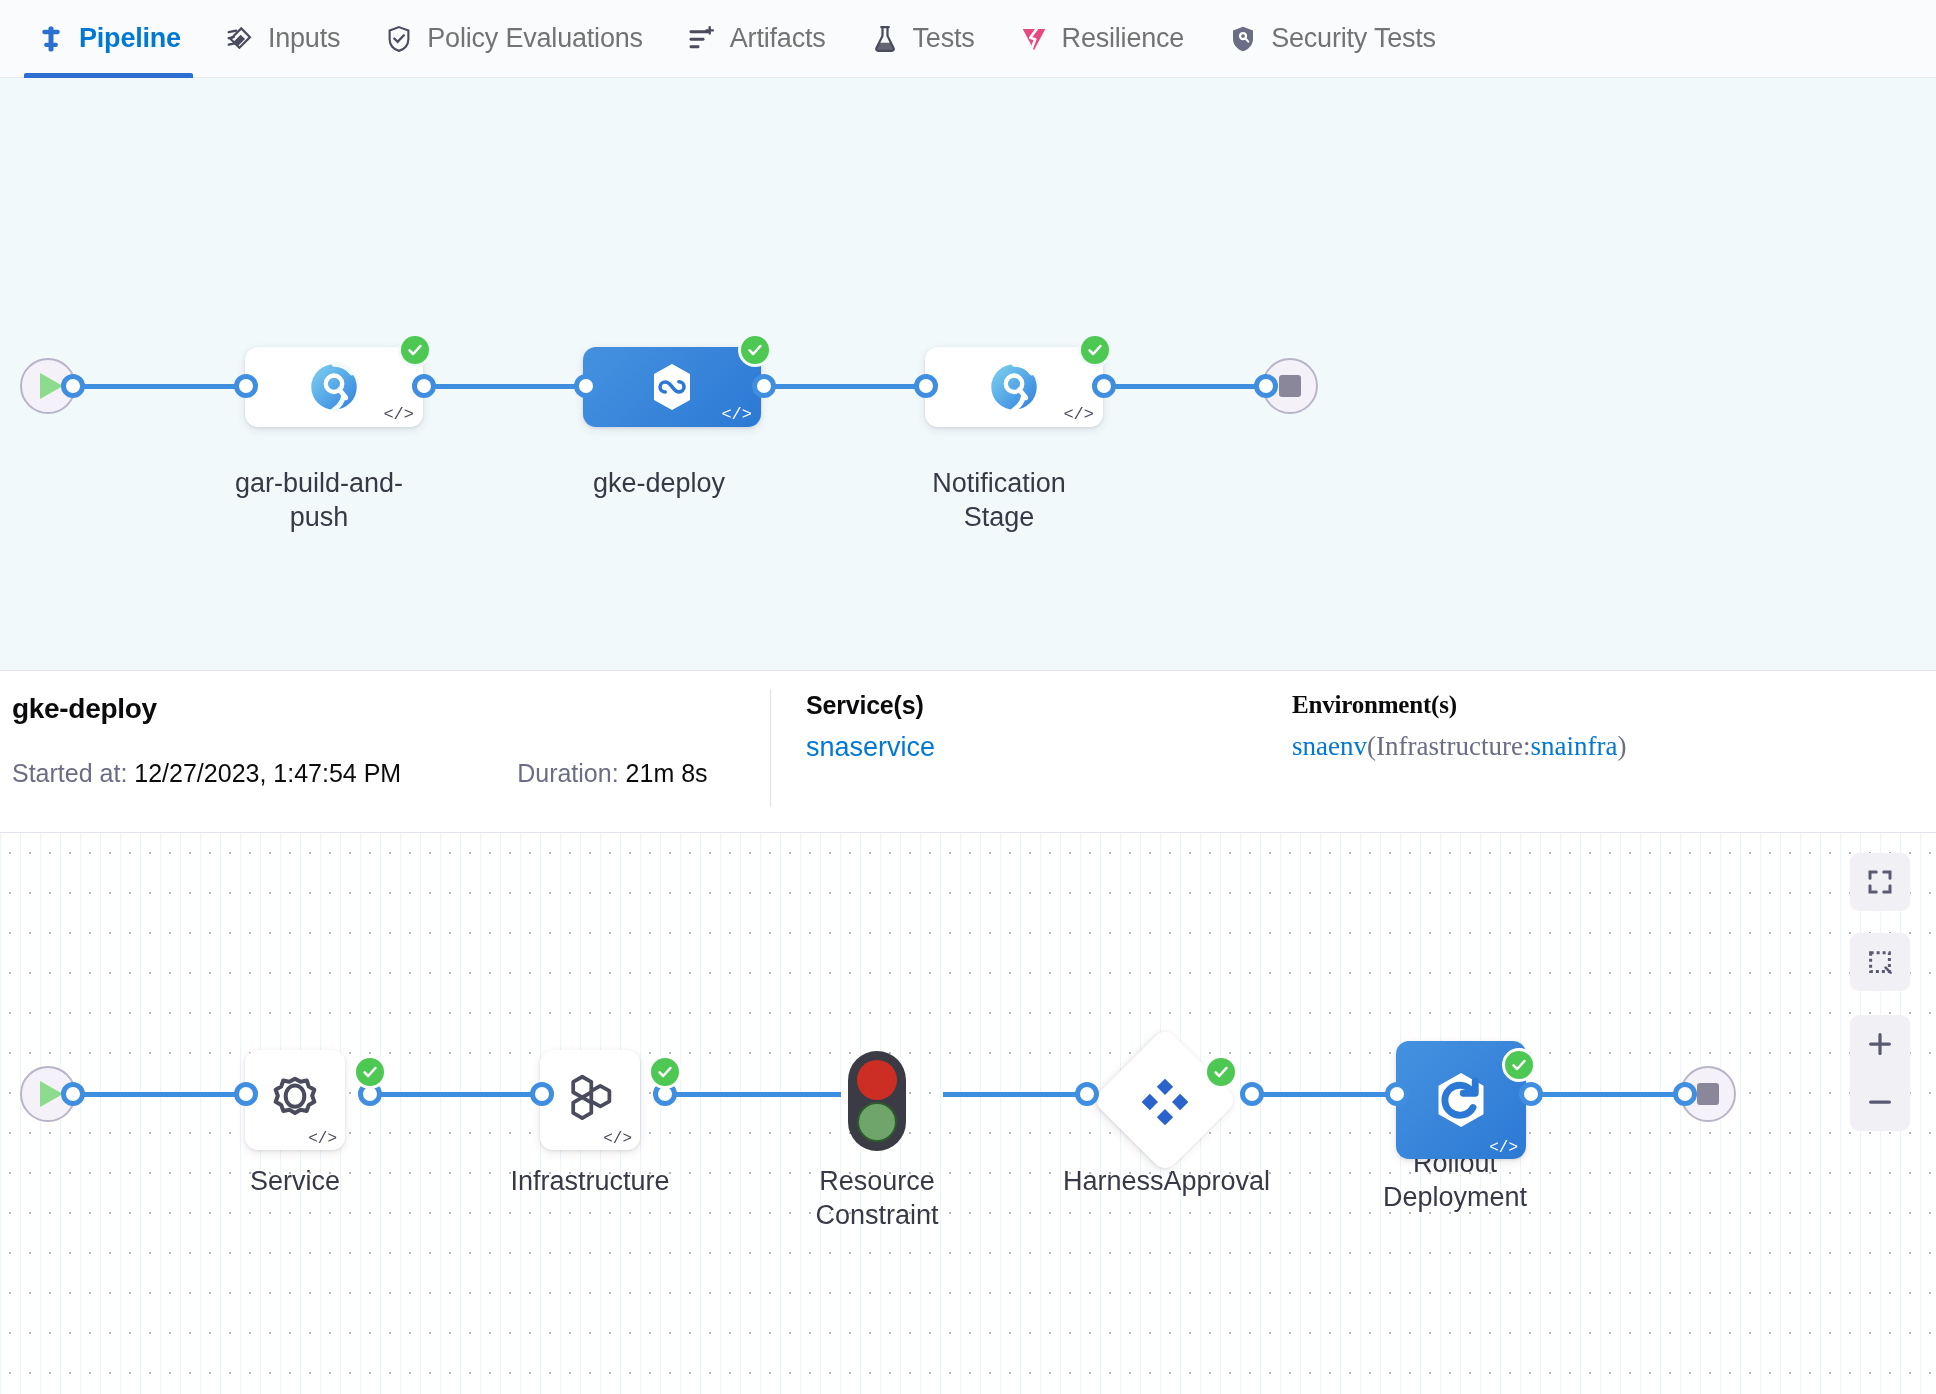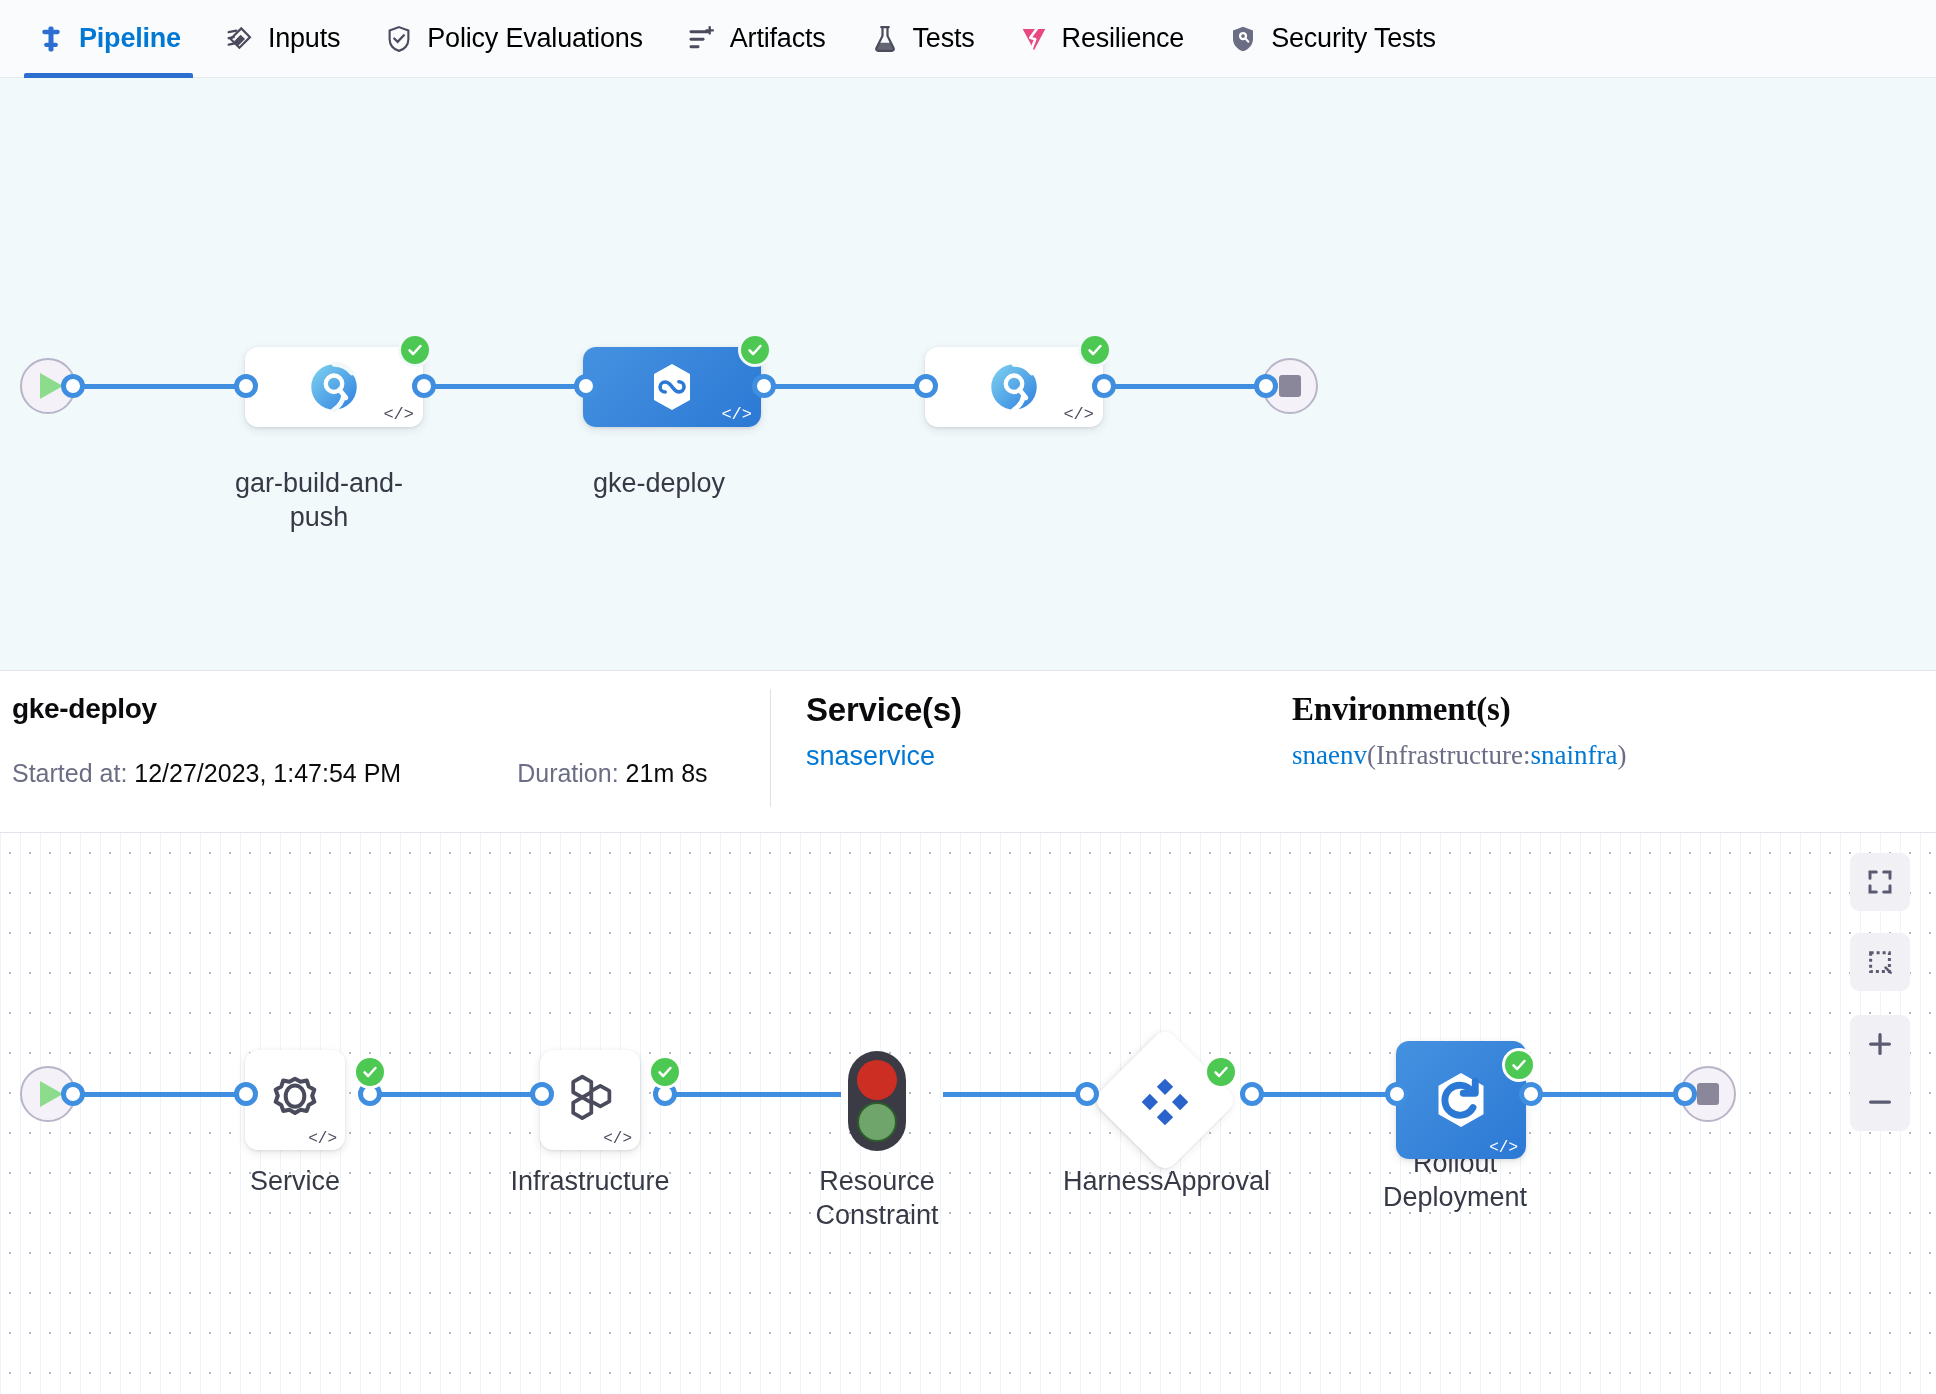--- a/index.html
+++ b/index.html
@@ -25,21 +25,21 @@
     display: flex;
     align-items: center;
     gap: 13px;
     height: 78px;
     padding: 0 22px;
     cursor: pointer;
     position: relative;
   }
   .tab-label {
     font-size: 27px;
-    color: #000000;
+    color: #737373;
     letter-spacing: -0.2px;
     white-space: nowrap;
   }
   .tab.active .tab-label { color: #0278d5; font-weight: bold; }
   .tab.active::after {
     content: "";
     position: absolute;
     left: 10px; right: 10px; bottom: 0;
     height: 5px;
     background: #2c6fd1;
@@ -138,21 +138,21 @@
     height: 162px;
     background: #fff;
     border-bottom: 1px solid #e4e3ec;
     padding: 22px 0 0 12px;
   }
   .detail-title { font-size: 28px; font-weight: bold; color: #0b0b0d; letter-spacing: -0.3px; }
   .detail-row { position: absolute; top: 88px; left: 12px; right: 0; display: flex; align-items: center; }
   .kv { font-size: 25px; color: #0b0b0d; white-space: nowrap; }
   .kv .k { color: #6b6d85; }
   .meta-col { position: absolute; top: 20px; }
-  .meta-h { font-size: 33px; color: #0b0b0d; font-weight: bold; letter-spacing: -0.2px; }
+  .meta-h { font-size: 25px; color: #0b0b0d; font-weight: bold; letter-spacing: -0.2px; }
   .meta-v { font-size: 27px; margin-top: 12px; color: #6b6d85; }
   .lnk { color: #0278d5; cursor: pointer; }
   .vdiv { position: absolute; top: 18px; width: 1px; height: 118px; background: #e1e0ea; }
 
   
   .stepgraph {
     position: relative;
     height: 561px;
     background:
       repeating-linear-gradient(to right, rgba(188,221,241,0.30) 0 1px, transparent 1px 20px),
@@ -385,20 +385,21 @@
       <path d="M29 26.5l6 7.5" stroke="#fff" stroke-width="4.4" stroke-linecap="round"></path>
     </svg>
     <span class="code-mark">&lt;/&gt;</span>
   </div>
   <div class="ok-badge" style="left:1078px; top:255px;">
     <svg viewBox="0 0 24 24">
         <path d="M5.5 12.5l4.3 4.3 8.7-9.6" fill="none" stroke="#fff" stroke-width="3.1" stroke-linecap="round" stroke-linejoin="round"></path>
       </svg>
   </div>
   <div class="dot" style="left:1092px;"></div>
+  <div class="stage-label" style="left:894px; top:388px;">Notification Stage</div>
 
   <div class="dot" style="left:1254px;"></div>
   <div class="terminus" style="left:1262px;">
     <div class="stop-sq"></div>
   </div>
 </div>
 
 <div class="detail">
   <div class="detail-title">gke-deploy</div>
 

